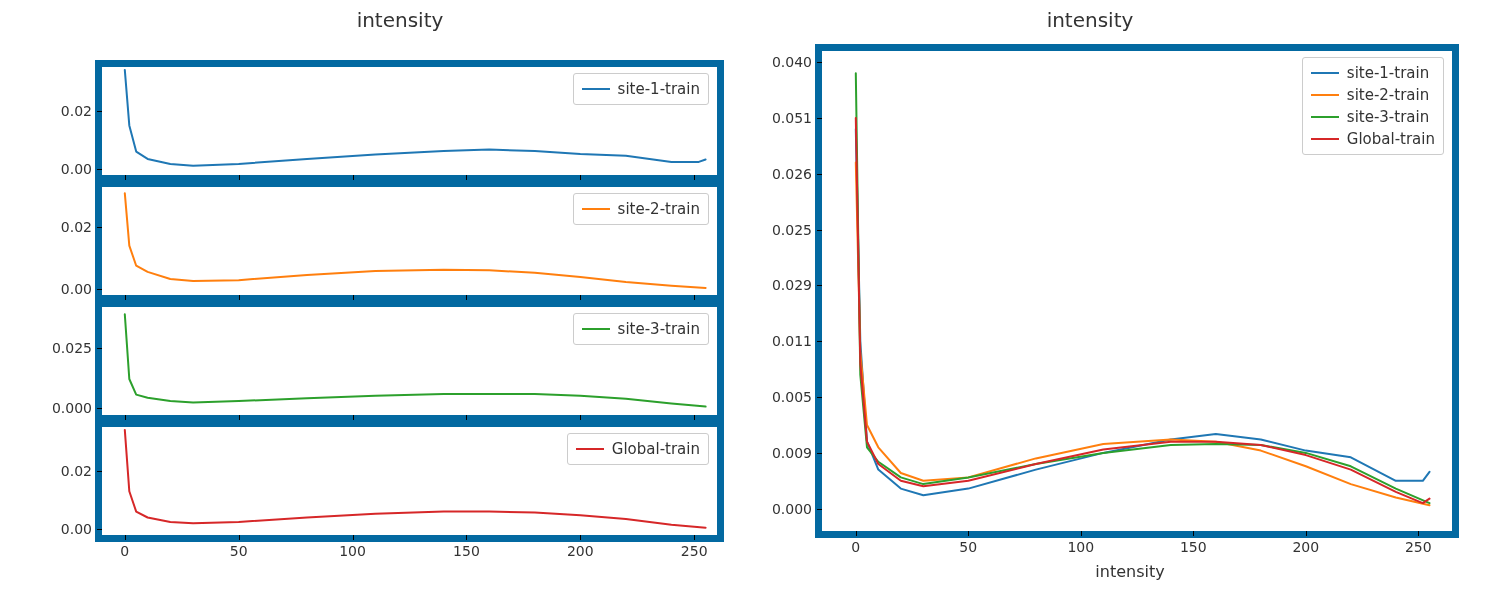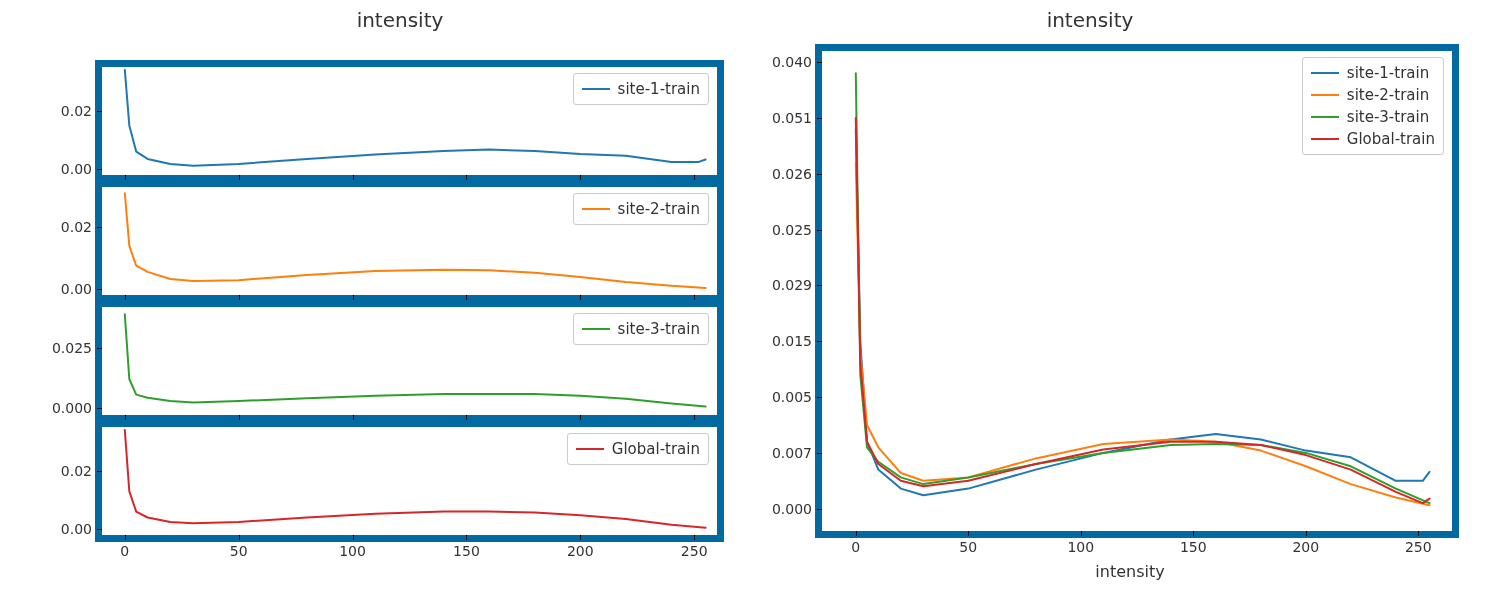--- a/index.html
+++ b/index.html
@@ -197,25 +197,25 @@
         <div class="swatch" style="background:#2ca02c;"></div>
         <span>site-3-train</span>
       </div>
       <div class="row">
         <div class="swatch" style="background:#d62728;"></div>
         <span>Global-train</span>
       </div>
     </div>
   <div class="ytick" style="bottom: 22.3256px;">0.000</div>
       <div class="tickmark" style="left: -5px; top: 457.674px; width: 5px; height: 1px;"></div>
-      <div class="ytick" style="bottom: 78.1395px;">0.007</div>
+      <div class="ytick" style="bottom: 78.1395px;">0.009</div>
       <div class="tickmark" style="left: -5px; top: 401.86px; width: 5px; height: 1px;"></div>
       <div class="ytick" style="bottom: 133.953px;">0.005</div>
       <div class="tickmark" style="left: -5px; top: 346.047px; width: 5px; height: 1px;"></div>
-      <div class="ytick" style="bottom: 189.767px;">0.015</div>
+      <div class="ytick" style="bottom: 189.767px;">0.011</div>
       <div class="tickmark" style="left: -5px; top: 290.233px; width: 5px; height: 1px;"></div>
       <div class="ytick" style="bottom: 245.581px;">0.029</div>
       <div class="tickmark" style="left: -5px; top: 234.419px; width: 5px; height: 1px;"></div>
       <div class="ytick" style="bottom: 301.395px;">0.025</div>
       <div class="tickmark" style="left: -5px; top: 178.605px; width: 5px; height: 1px;"></div>
       <div class="ytick" style="bottom: 357.209px;">0.026</div>
       <div class="tickmark" style="left: -5px; top: 122.791px; width: 5px; height: 1px;"></div>
       <div class="ytick" style="bottom: 413.023px;">0.051</div>
       <div class="tickmark" style="left: -5px; top: 66.9767px; width: 5px; height: 1px;"></div>
       <div class="ytick" style="bottom: 468.837px; text-align: center;">0.040</div>

